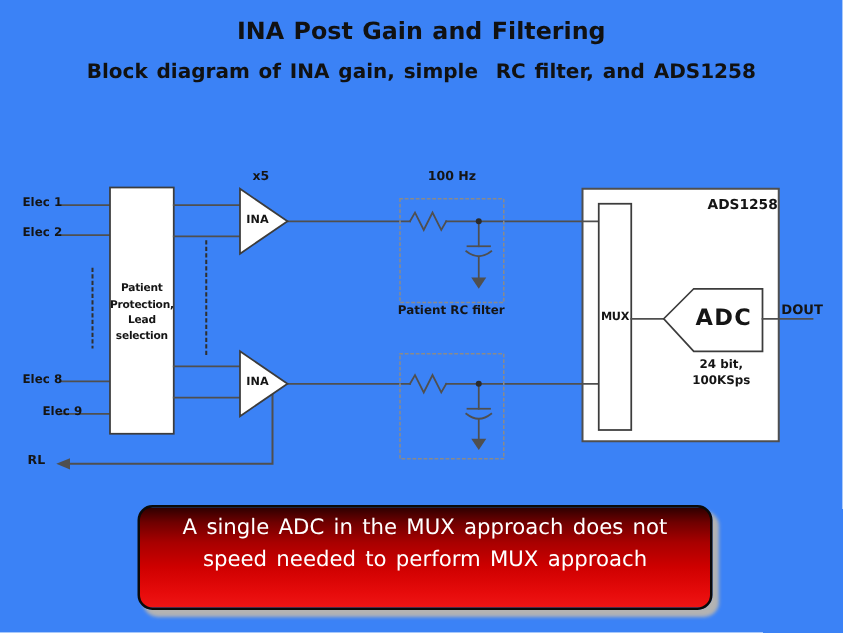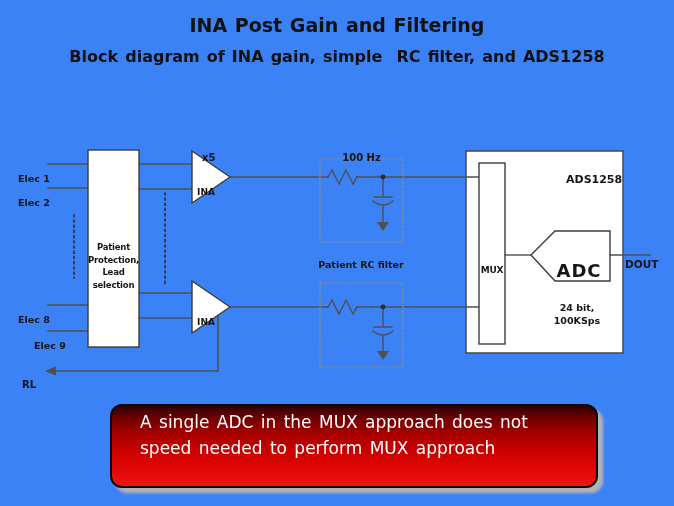--- a/index.html
+++ b/index.html
@@ -3,21 +3,21 @@
 <meta charset="utf-8">
 <style>
   html,body{margin:0;padding:0;background:#ffffff;}
   .stage{position:relative;width:674px;height:506px;background:#3b82f6;overflow:hidden;
          font-family:"DejaVu Sans","Liberation Sans",sans-serif;color:#111;}
   .title{position:absolute;left:0;right:0;top:14px;text-align:center;
          font-size:19px;font-weight:bold;word-spacing:1px;white-space:pre;}
   .subtitle{position:absolute;left:0;right:0;top:47px;text-align:center;
          font-size:16px;font-weight:bold;word-spacing:1.5px;white-space:pre;}
   svg.diagram{position:absolute;left:0;top:0;}
-  .lbl{position:absolute;font-weight:bold;color:#151515;font-size:9.5px;white-space:pre;margin-top:16px;}
+  .lbl{position:absolute;font-weight:bold;color:#151515;font-size:9.5px;white-space:pre;}
   .lbl.center{text-align:center;}
   #lbl-elec1{left:18px;top:157px;}
   #lbl-elec2{left:18px;top:181px;}
   #lbl-elec8{left:18px;top:298px;}
   #lbl-elec9{left:34px;top:324px;text-align:right;}
   #lbl-rl{left:22px;top:363px;font-size:10px;}
   #lbl-patient{left:87px;top:225px;width:53px;font-size:8.5px;line-height:12.5px;
                letter-spacing:-0.2px;white-space:pre-line;}
   #lbl-x5{left:202px;top:136px;font-size:10px;}
   #lbl-ina1{left:192px;top:171px;width:28px;font-size:9px;}
@@ -25,22 +25,22 @@
   #lbl-hz{left:320px;top:136px;width:83px;font-size:10px;}
   #lbl-rcfilter{left:313px;top:243px;width:96px;font-size:9.5px;}
   #lbl-ads{left:566px;top:157px;font-size:11px;}
   #lbl-mux{left:478px;top:249px;width:28px;font-size:9px;letter-spacing:-0.3px;}
   #lbl-adc{left:548px;top:244px;width:62px;font-size:18px;letter-spacing:1px;}
   #lbl-bits{left:538px;top:286px;width:78px;font-size:9.5px;line-height:12.5px;white-space:pre-line;}
   #lbl-dout{left:625px;top:242px;font-size:10.5px;}
   .callout{position:absolute;left:110px;top:404px;width:456px;height:77px;
            background:linear-gradient(180deg,#2e0000 0%,#6f0000 15%,#a80000 35%,#cf0000 60%,#e60b0b 85%,#ef1515 100%);
            border:2px solid #0a0a0a;border-radius:12px;box-shadow:5px 5px 3px #b3b3b3;
-           color:#ffffff;text-align:left;font-size:17px;line-height:26px;
-           word-spacing:2px;padding-top:3px;padding-left:28px;}
+           color:#ffffff;text-align:center;font-size:17px;line-height:26px;
+           word-spacing:2px;padding-top:3px;}
   .callout div{white-space:nowrap;}
 </style>
 </head>
 <body>
 
 <div class="stage">
 
   <div class="title">INA Post Gain and Filtering</div>
   <div class="subtitle">Block diagram of INA gain, simple  RC filter, and ADS1258</div>
 

